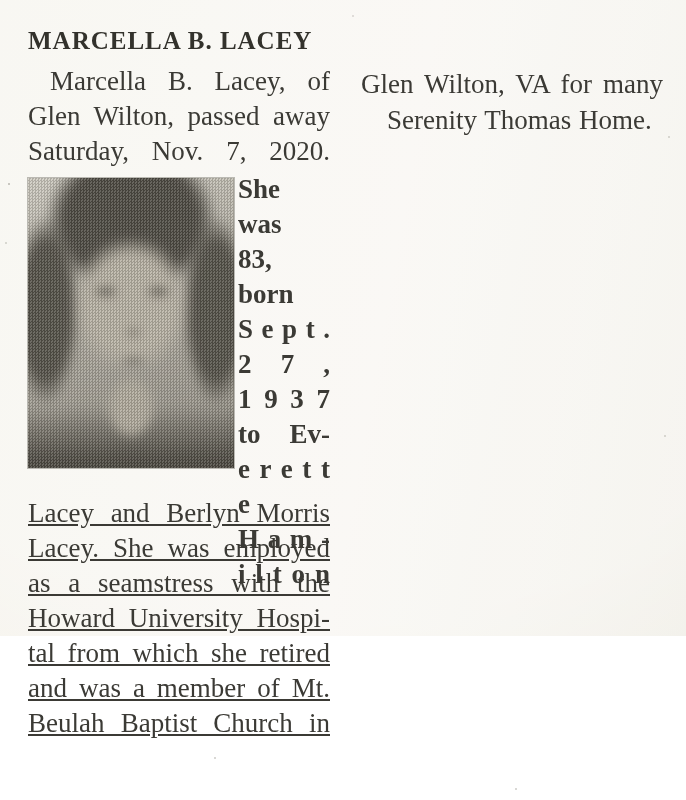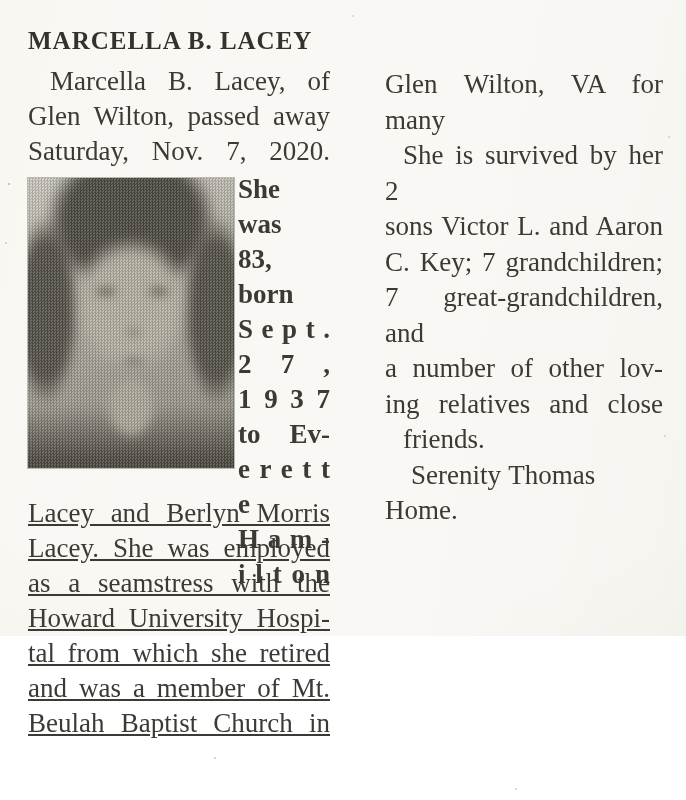--- a/index.html
+++ b/index.html
@@ -73,21 +73,20 @@
 
   .right-column {
     position: absolute;
     left: 361px;
     top: 67px;
     width: 302px;
   }
   .right-column .para {
     position: static;
     line-height: 35.5px;
-    margin-left: 24px;
   }
   .p-r2 { text-indent: 18px; }
   .p-r3 { text-indent: 26px; }
 
   .photo {
     position: absolute;
     left: 28px;
     top: 178px;
     width: 206px;
     height: 290px;
@@ -148,22 +147,16 @@
   <div class="para p-below"><span class="jlines">Lacey and Berlyn Morris
 Lacey. She was employed
 as a seamstress with the
 Howard University Hospi-
 tal from which she retired
 and was a member of Mt.
 Beulah Baptist Church in</span></div>
 
   <div class="right-column">
     <div class="para p-r1"><span class="jlines">Glen Wilton, VA for many</span></div>
-    <div class="para p-r2"><span class="jlines">She is survived by her 2
-sons Victor L. and Aaron
-C. Key; 7 grandchildren;
-7 great-grandchildren, and
-a number of other lov-
-ing relatives and close</span><span class="jlast">friends.</span></div>
     <div class="para p-r3"><span class="jlast">Serenity Thomas Home.</span></div>
   </div>
 
 </div>
 
 </body></html>

